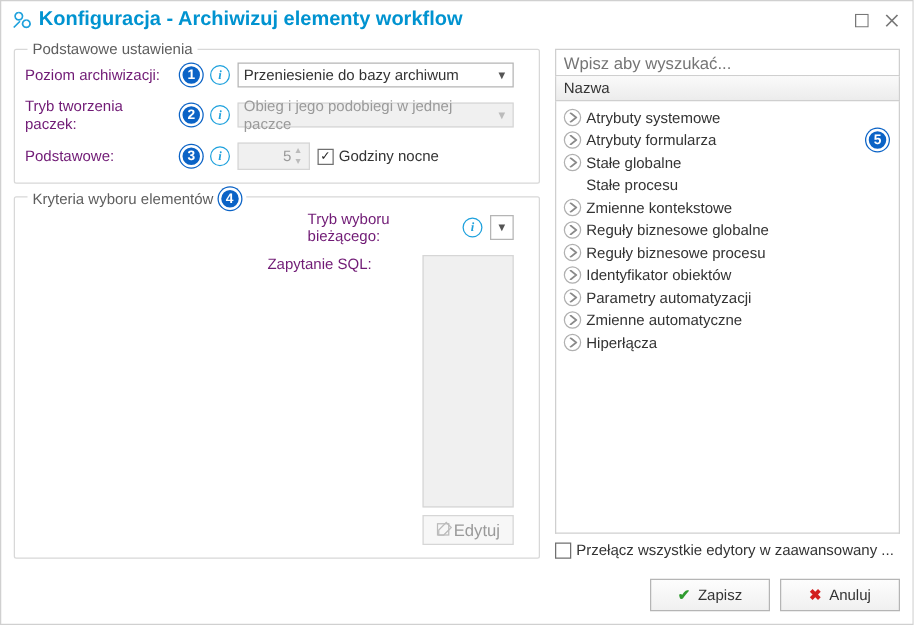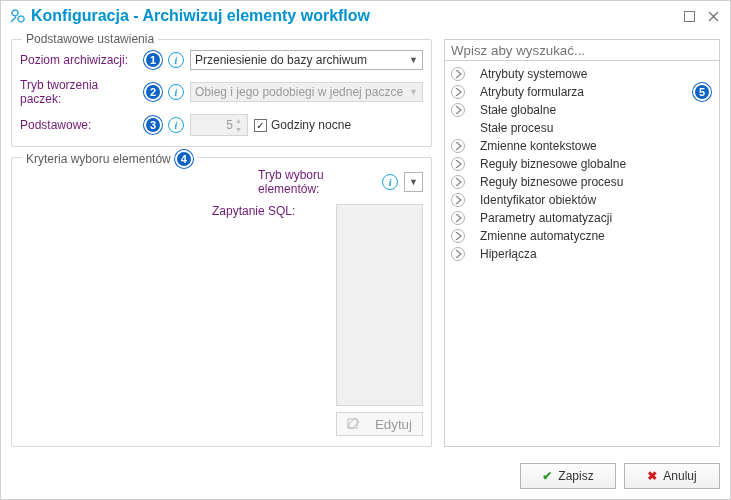--- a/index.html
+++ b/index.html
@@ -6,43 +6,43 @@
   html, body { margin:0; padding:0; font-family: "Segoe UI", Tahoma, sans-serif; font-size:12px; color:#333; }
   .window { width:731px; height:500px; border:1px solid #d0d0d0; background:#fff; display:flex; flex-direction:column; }
   .titlebar { display:flex; align-items:center; padding:6px 10px 4px 8px; }
   .titlebar .title-icon { width:16px; height:16px; margin-right:6px; display:flex; align-items:center; justify-content:center; }
   .titlebar .title { font-size:16px; color:#0093d0; font-weight:600; flex:1; }
   .winbtns { display:flex; gap:10px; color:#666; }
   .winbtn { width:14px; height:14px; display:flex; align-items:center; justify-content:center; font-size:12px; cursor:pointer; }
   .content { flex:1; display:flex; padding:0 10px 8px 10px; gap:12px; min-height:0; }
   .left { flex:1; display:flex; flex-direction:column; min-width:0; }
   .right { width:276px; display:flex; flex-direction:column; }
-  .group { border:1px solid #d8d8d8; border-radius:2px; margin-top:10px; padding:10px 8px 10px 8px; position:relative; }
+  .group { border:1px solid #d8d8d8; border-radius:2px; margin-top:10px; padding:10px 20px 10px 8px; position:relative; }
   .group-title { position:absolute; top:-8px; left:10px; background:#fff; padding:0 4px; color:#5e5e5e; font-size:12px; display:flex; align-items:center; gap:4px; }
   .row { display:flex; align-items:center; margin-bottom:8px; gap:6px; }
   .row:last-child { margin-bottom:0; }
   .lbl { width:118px; color:#701a75; }
   .info-ic { width:16px; height:16px; border:1.4px solid #1ea1dd; color:#1ea1dd; border-radius:50%; display:flex; align-items:center; justify-content:center; font-size:10px; font-family: Georgia, serif; font-style: italic; font-weight:bold; }
   .badge { width:18px; height:18px; border-radius:50%; background:#0b63c6; color:#fff; font-size:11px; font-weight:bold; display:flex; align-items:center; justify-content:center; border:2px solid #fff; box-shadow:0 0 0 1px #0b63c6; }
   .combo { flex:1; height:20px; border:1px solid #b5b5b5; background:#fff; display:flex; align-items:center; padding:0 4px; justify-content:space-between; }
   .combo.disabled { background:#f0f0f0; color:#9a9a9a; border-color:#d6d6d6; }
   .combo .caret { font-size:9px; color:#555; }
   .combo.disabled .caret { color:#bbb; }
   .spin { width:58px; height:22px; border:1px solid #d6d6d6; background:#f0f0f0; color:#9a9a9a; display:flex; align-items:center; justify-content:flex-end; padding:0 14px 0 4px; position:relative; }
   .spin .arrows { position:absolute; right:2px; top:2px; bottom:2px; width:10px; display:flex; flex-direction:column; justify-content:space-between; font-size:7px; color:#bbb; line-height:1; }
   .chk { display:flex; align-items:center; gap:4px; }
   .chk-box { width:13px; height:13px; border:1px solid #707070; display:flex; align-items:center; justify-content:center; font-size:10px; color:#222; }
   .sql-area { flex:1; background:#f0f0f0; border:1px solid #d6d6d6; }
   .group-flex { flex:1; display:flex; flex-direction:column; min-height:0;align-items:flex-end; }
   .edit-row { display:flex; justify-content:flex-end; margin-top:6px; }
-  .btn-edit { height:24px; padding:0 10px; border:1px solid #d6d6d6; background:#f7f7f7; color:#9a9a9a; display:flex; align-items:center; gap:14px; }
+  .btn-edit { height:24px; padding:0 10px; border:1px solid #d6d6d6; background:#f7f7f7; color:#9a9a9a; display:flex; align-items:center; gap:0; }
   .search-box { height:22px; border:1px solid #cfcfcf; background:#fff; color:#9a9a9a; padding:2px 6px; margin-top:10px; }
   .tree-head { background:linear-gradient(#fafafa,#ececec); border:1px solid #cfcfcf; border-top:none; height:20px; padding:2px 6px; font-size:12px; color:#333; }
   .tree { flex:1; border:1px solid #cfcfcf; border-top:none; overflow:auto; padding:4px 2px; }
-  .tree-item { display:flex; align-items:center; height:18px; padding-left:4px; gap:15px; color:#333; position:relative;text-align:center;}
+  .tree-item { display:flex; align-items:center; height:18px; padding-left:4px; gap:4px; color:#333; position:relative;text-align:center;}
   .expander { width:14px; height:14px; border:1px solid #b0b0b0; border-radius:50%; display:flex; align-items:center; justify-content:center; }
   .expander svg { display:block; }
   .nodot { width:14px; height:14px; }
   .adv-row { display:flex; align-items:center; gap:6px; margin-top:6px; }
   .footer { display:flex; justify-content:flex-end; gap:8px; padding:8px 10px 10px 10px; }
   .btn { height:26px; width:96px; border:1px solid #b5b5b5; background:linear-gradient(#fdfdfd,#f0f0f0); display:flex; align-items:center; justify-content:center; gap:6px; font-size:12px; color:#333; }
   .btn .ic { font-weight:bold; }
   .badge-inline { position:absolute; right:6px; }
 </style>
 </head>
@@ -113,21 +113,21 @@
         </div>
       </div>
 
       <div class="group group-flex">
         <div class="group-title">
           <span>Kryteria wyboru elementów</span>
           <span class="badge">4</span>
         </div>
 
         <div class="row">
-          <span class="lbl">Tryb wyboru elementów:</span>
+          <span class="lbl">Tryb wyboru bieżącego:</span>
           <span class="info-ic">i</span>
           <div class="combo">
             <span class="caret">▼</span>
           </div>
         </div>
 
         <div class="row" style="flex:1; align-items:stretch; min-height:0;">
           <span class="lbl" style="align-self:flex-start;">Zapytanie SQL:</span>
           <div style="flex:1; display:flex; flex-direction:column; min-height:0;">
             <div class="sql-area"></div>
@@ -142,20 +142,21 @@
                 <span>Edytuj</span>
               </button>
             </div>
           </div>
         </div>
       </div>
     </div>
 
     <div class="right">
       <input class="search-box" placeholder="Wpisz aby wyszukać..." style="">
+      <div class="tree-head">Nazwa</div>
       <div class="tree" id="tree">
           <div class="tree-item">
             <span class="expander">
               <svg width="8" height="8" viewBox="0 0 8 8">
                 <path d="M2 0 L7 4 L2 8" fill="none" stroke="#8a8a8a" stroke-width="1.4"></path>
               </svg>
             </span>
             <span>Atrybuty systemowe</span>
           </div>
           <div class="tree-item">
@@ -229,20 +230,26 @@
           </div>
           <div class="tree-item">
             <span class="expander">
               <svg width="8" height="8" viewBox="0 0 8 8">
                 <path d="M2 0 L7 4 L2 8" fill="none" stroke="#8a8a8a" stroke-width="1.4"></path>
               </svg>
             </span>
             <span>Hiperłącza</span>
           </div>
         </div>
+      <div class="adv-row">
+        <label class="chk">
+          <span class="chk-box"></span>
+          <span>Przełącz wszystkie edytory w zaawansowany ...</span>
+        </label>
+      </div>
     </div>
   </div>
 
   <div class="footer">
     <button class="btn">
       <span class="ic" style="color:#2e9b2e;">✔</span>
       <span>Zapisz</span>
     </button>
     <button class="btn">
       <span class="ic" style="color:#d21f1f;">✖</span>

